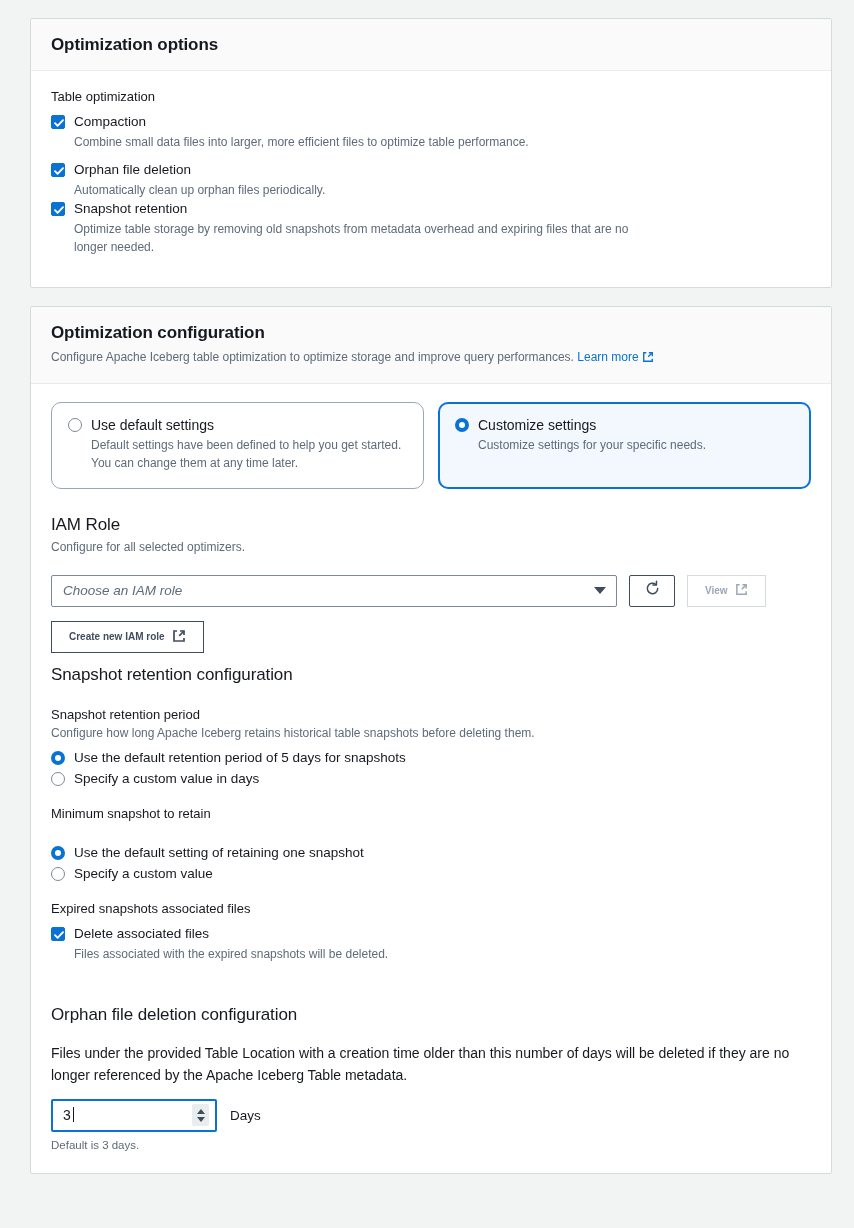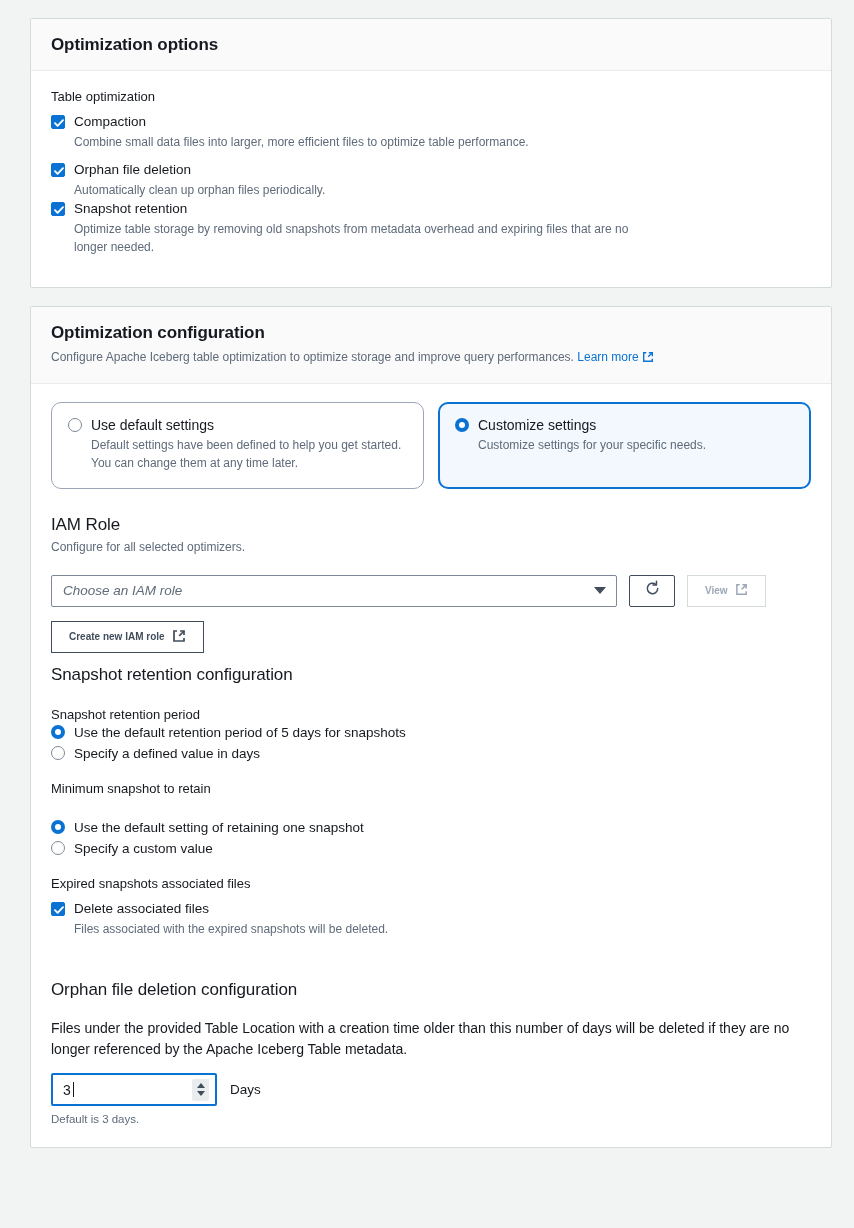--- a/index.html
+++ b/index.html
@@ -461,27 +461,28 @@
               <path d="M8 2 H12 V6" stroke="#414d5c" stroke-width="1.7" fill="none"></path>
               <path d="M12 2 L7.2 6.8" stroke="#414d5c" stroke-width="1.7" fill="none"></path>
             </svg></span>
       </button>
 
       
       <div class="subheading" style="margin-bottom:22px">Snapshot retention configuration</div>
 
       <div class="group">
         <div class="group-label">Snapshot retention period</div>
+        <div class="group-desc">Configure how long Apache Iceberg retains historical table snapshots before deleting them.</div>
         <div class="radio-row">
           <span class="rad on"></span>
           <span class="radio-label">Use the default retention period of 5 days for snapshots</span>
         </div>
         <div class="radio-row">
           <span class="rad"></span>
-          <span class="radio-label">Specify a defined value in days</span>
+          <span class="radio-label">Specify a custom value in days</span>
         </div>
       </div>
 
       <div class="group">
         <div class="group-label" style="margin-bottom:24px">Minimum snapshot to retain</div>
         <div class="radio-row">
           <span class="rad on"></span>
           <span class="radio-label">Use the default setting of retaining one snapshot</span>
         </div>
         <div class="radio-row">

